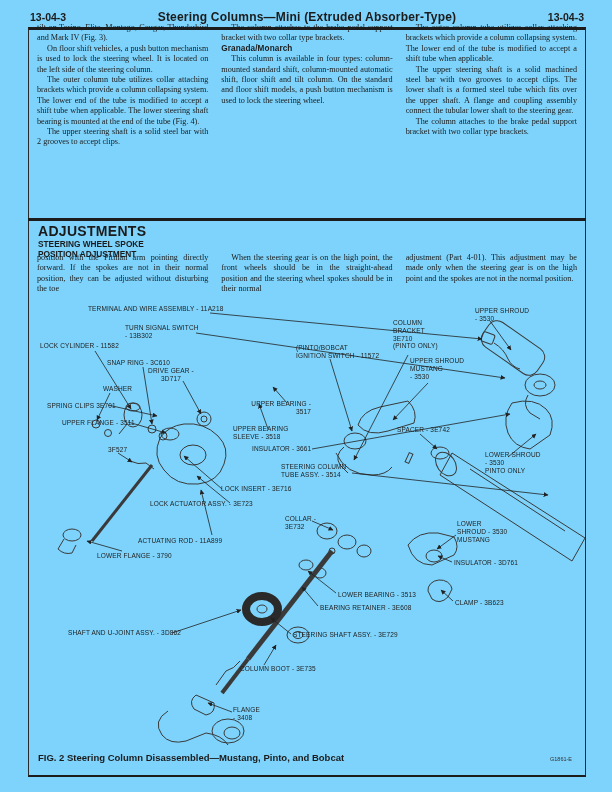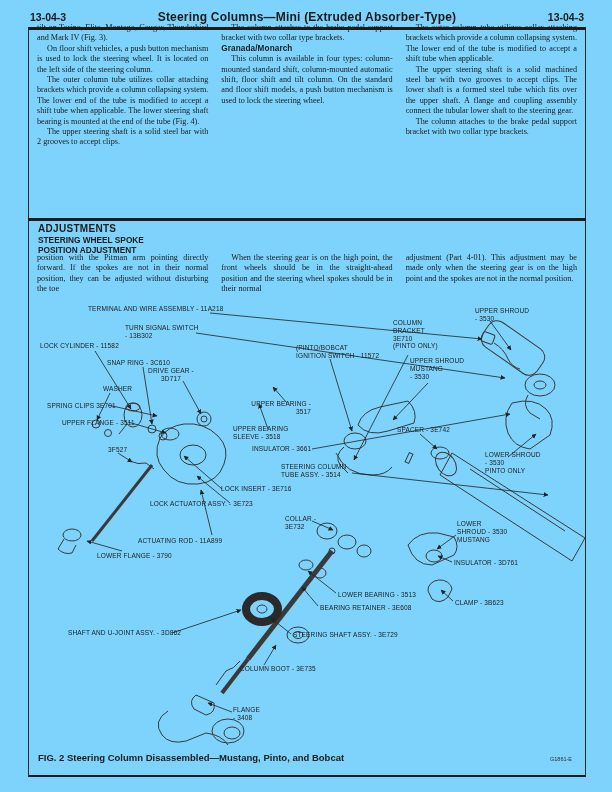--- a/index.html
+++ b/index.html
@@ -24,21 +24,21 @@
   .cols p{margin:0;}
   .cols p.ind{text-indent:10px;}
   .intro{top:23px;}
   .subhead-sans{font-family:"Liberation Sans", sans-serif;font-weight:bold;font-size:8.2px;
                 margin:1px 0 0 0;letter-spacing:.1px;}
 
   .rule-thick{position:absolute;left:28px;right:26px;top:218px;height:2.5px;background:#1c1c1c;}
 
   
   .adj-head{position:absolute;left:38px;top:224px;font-family:"Liberation Sans", sans-serif;}
-  .adj-title{font-size:10px;font-weight:bold;letter-spacing:.3px;line-height:1;}
+  .adj-title{font-size:14px;font-weight:bold;letter-spacing:.3px;line-height:1;}
   .adj-sub{font-size:8.3px;font-weight:bold;line-height:1.2;margin-top:2px;}
   .adjcols{top:253px;}
 
   
   .fig{position:absolute;left:0;top:303px;width:612px;height:448px;}
   .fig svg{position:absolute;left:0;top:0;}
   .plabel{position:absolute;font-family:"Liberation Sans", sans-serif;font-size:6.5px;
           line-height:1.2;letter-spacing:.15px;color:#222;white-space:pre-line;}
   .plabel.ctr{text-align:center;}
   .plabel.rt{text-align:right;}

